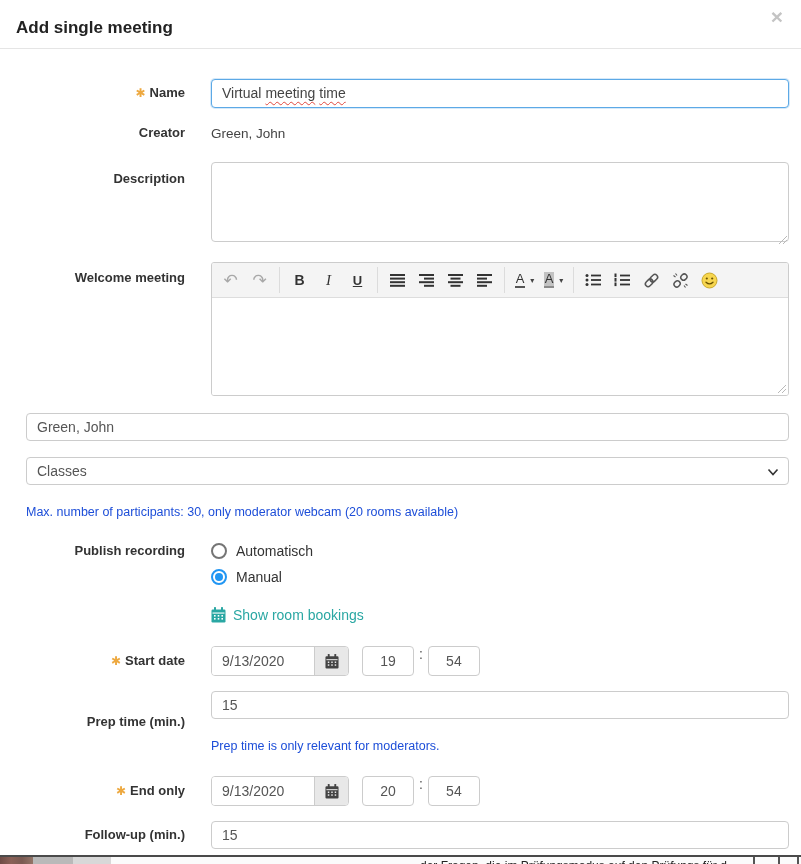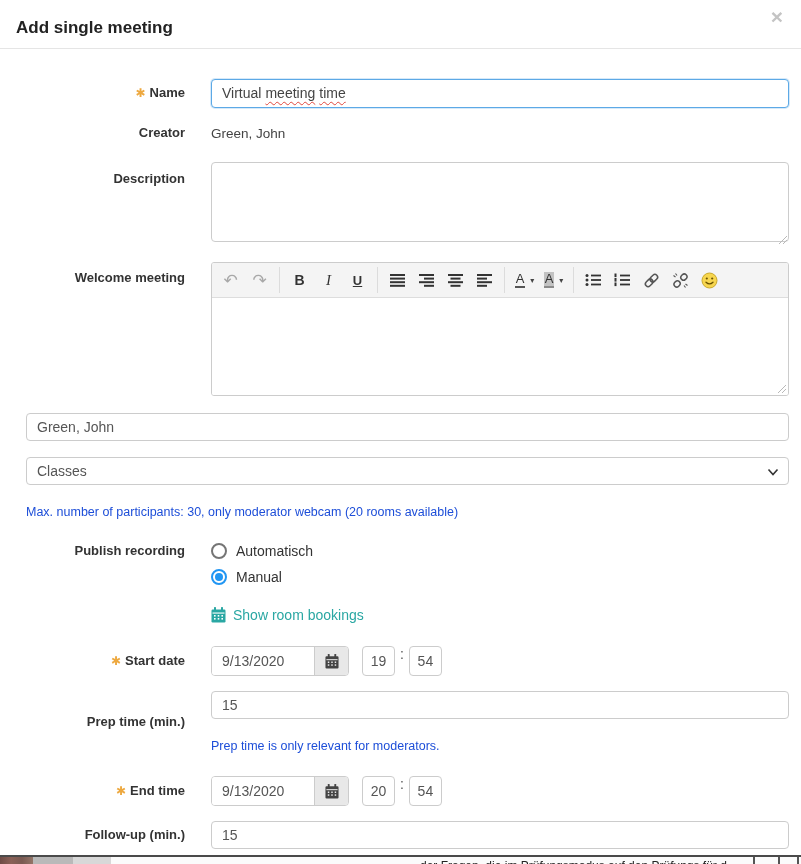--- a/index.html
+++ b/index.html
@@ -65,21 +65,21 @@
   .radio-label { font-size:14px; color:#333; }
 
   
   .tlink { display:inline-flex; align-items:center; gap:7px; color:#2aa7a3; font-size:14px; cursor:pointer; text-decoration:none; }
 
   
   .dt-row { display:flex; }
   .dgroup { display:flex; border:1px solid #ccc; border-radius:4px; overflow:hidden; height:30px; }
   .dinput { width:102px; border:none; outline:none; padding:0 10px; font-size:14px; color:#555; font-family:inherit; }
   .dbtn { width:34px; background:#e8e8e8; border:none; border-left:1px solid #ccc; display:flex; align-items:center; justify-content:center; cursor:pointer; }
-  .tinput { width:33px; height:30px; border:1px solid #ccc; border-radius:4px; text-align:center; font-size:14px; color:#555; outline:none; font-family:inherit; }
+  .tinput { width:52px; height:30px; border:1px solid #ccc; border-radius:4px; text-align:center; font-size:14px; color:#555; outline:none; font-family:inherit; }
   .tsep { margin:0 5px; color:#555; font-size:14px; }
   .dgap { width:13px; }
 
   
   .btn { height:30px; border-radius:4px; font-size:14px; cursor:pointer; font-family:inherit; }
   .btn-cancel { background:#fff; border:1px solid #ccc; color:#333; padding:0 13px; margin-right:6px; }
   .btn-save { background:#eca440; border:1px solid #eca440; color:#fff; padding:0 14px; }
 
   
   .bg-strip { position:absolute; left:0; top:855px; width:801px; height:9px; background:#fbfbfb; border-top:2px solid #4a4a4a; overflow:hidden; }
@@ -337,21 +337,21 @@
 
     <div class="row mt15">
       <div class="lbl">Prep time (min.)</div>
       <div class="ctl">
         <input class="inp" value="15" style="">
         <div class="help">Prep time is only relevant for moderators.</div>
       </div>
     </div>
 
     <div class="row mt23">
-      <div class="lbl"><span class="req">✱</span><span>End time</span></div>
+      <div class="lbl"><span class="req">✱</span><span>End only</span></div>
       <div class="ctl dt-row">
         <div class="dgroup">
           <input class="dinput" value="9/13/2020" style="">
           <button class="dbtn">
             <svg width="14" height="15" viewBox="0 0 15 16">
                 <g fill="#444">
                   <rect x="0.5" y="2.5" width="14" height="13" rx="1.2"></rect>
                   <rect x="3" y="0" width="2" height="4" rx="0.6"></rect>
                   <rect x="10" y="0" width="2" height="4" rx="0.6"></rect>
                 </g>

